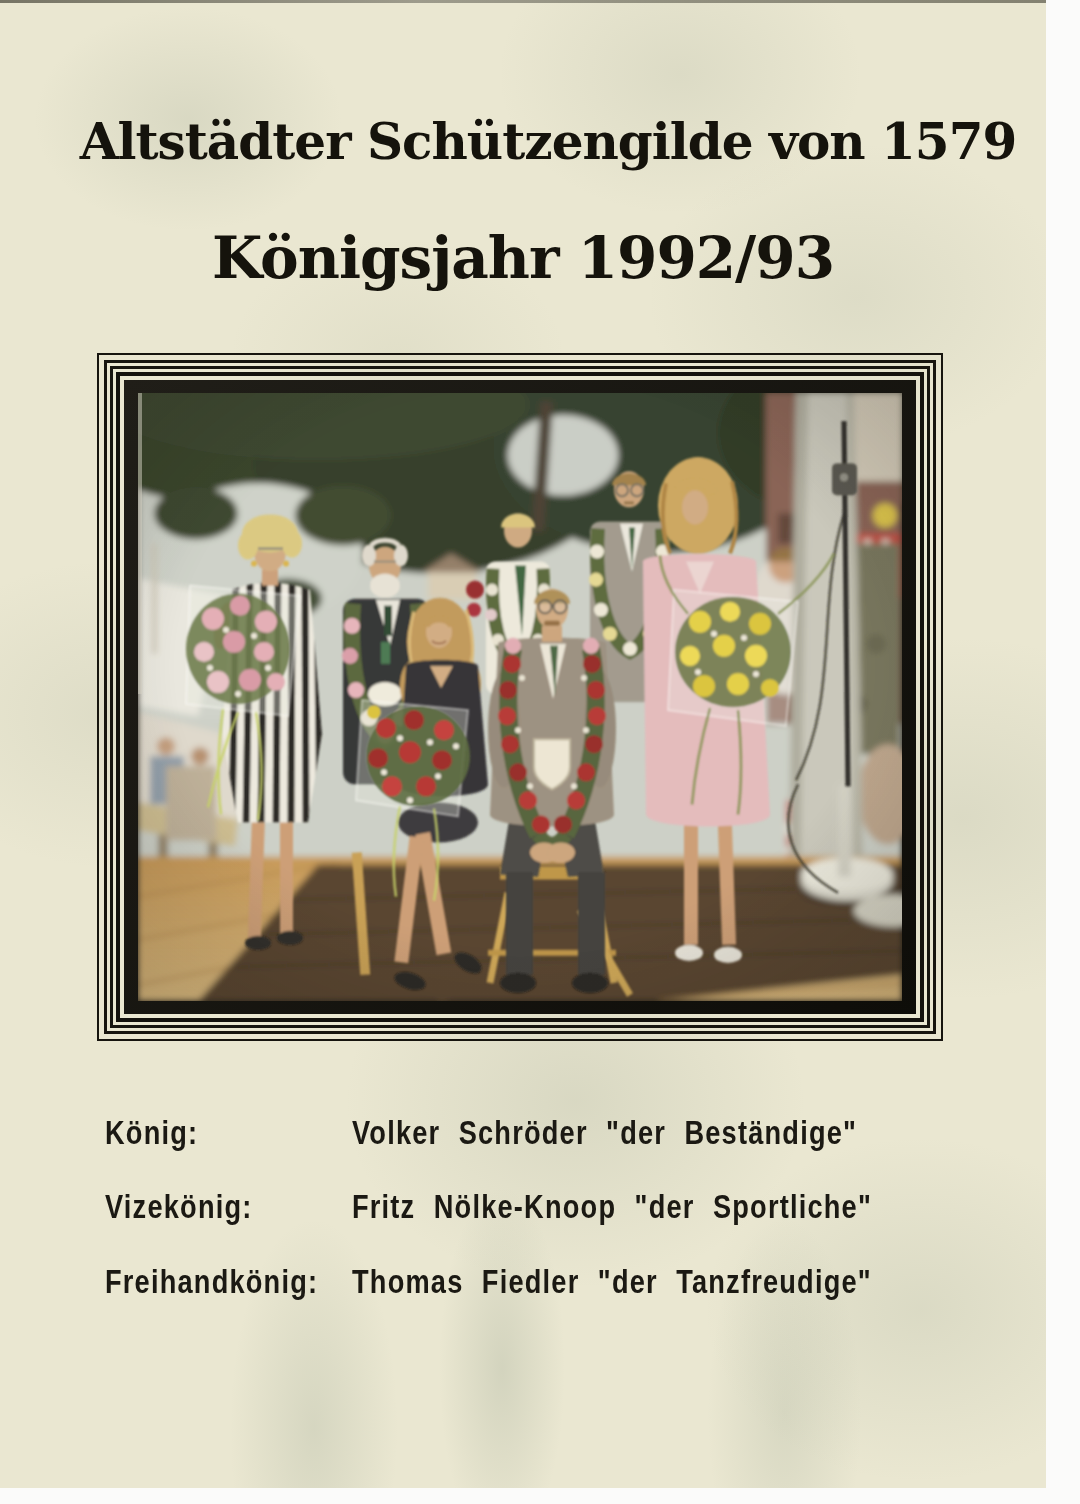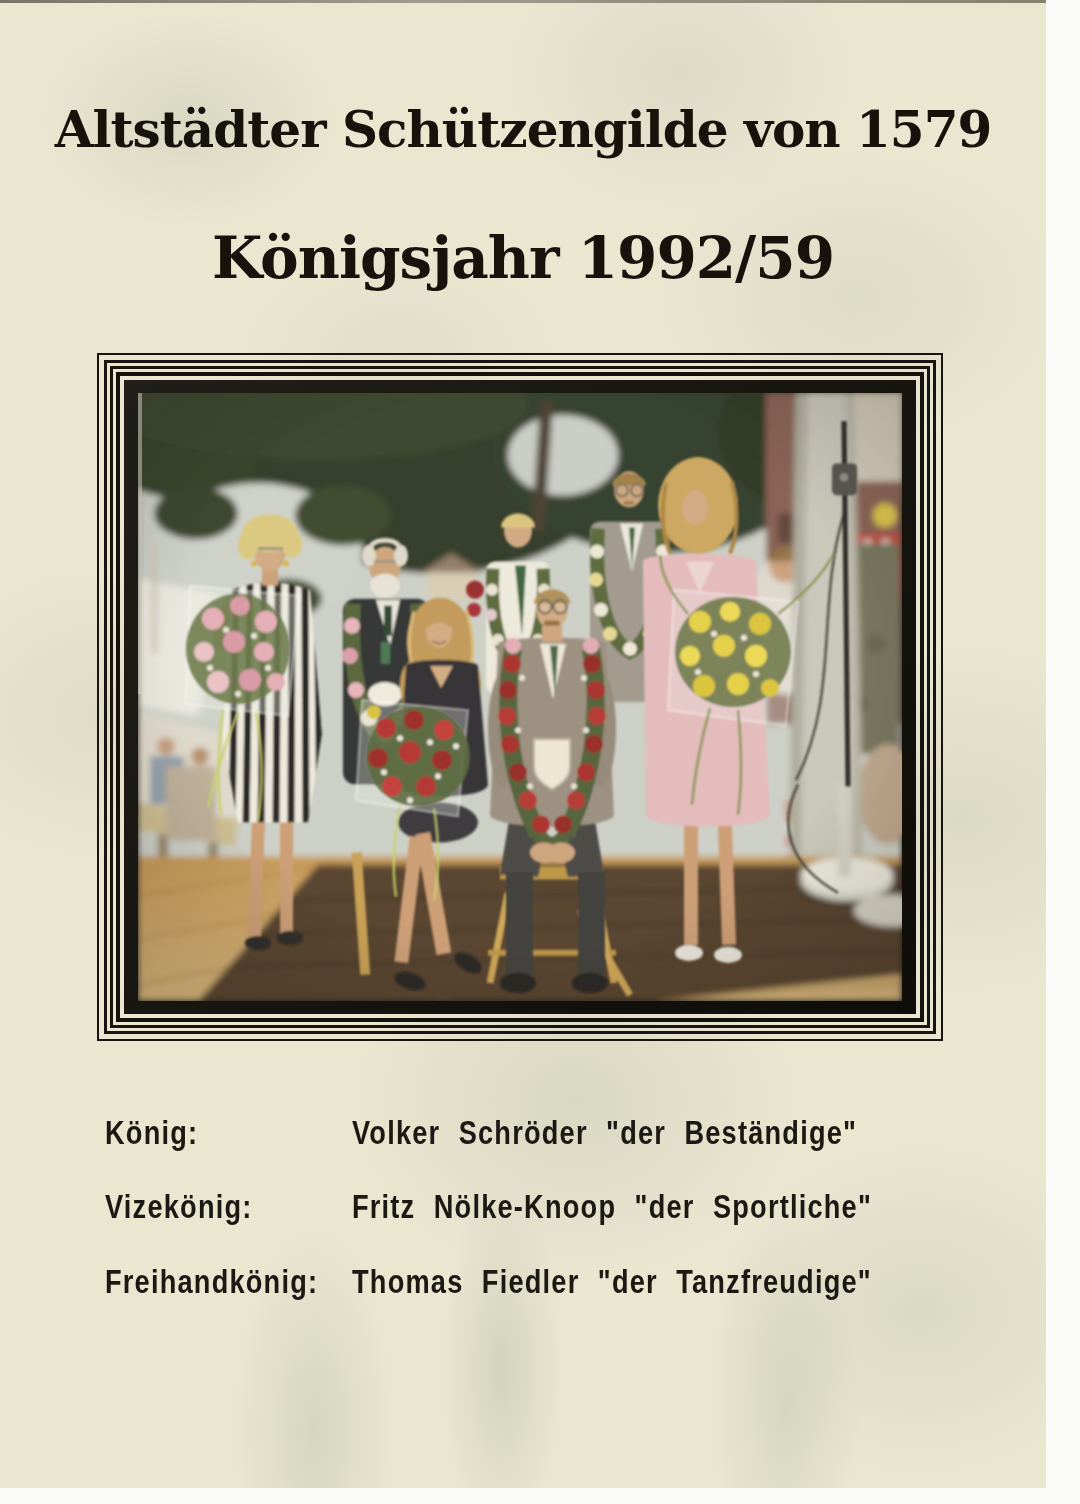--- a/index.html
+++ b/index.html
@@ -34,21 +34,21 @@
   }
   .scan-strip-right{position:absolute;right:0;top:0;width:34px;height:1504px;background:#fbfbfa;}
   .scan-strip-bottom{position:absolute;left:0;top:1488px;width:1080px;height:16px;background:#fbfbfa;}
 
   
   .title,.subtitle{
     position:absolute;left:0;width:1046px;text-align:center;
     font-family:"DejaVu Serif", serif;font-weight:bold;color:#15130c;
     white-space:nowrap;
   }
-  .title{top:100px;font-size:50px;letter-spacing:-1px;}
+  .title{top:112px;font-size:50px;letter-spacing:-1px;margin-left:25px;}
   .subtitle{top:224px;font-size:58px;letter-spacing:-1px;}
 
   
   .photo-frame{
     position:absolute;left:97px;top:353px;width:846px;height:688px;
     box-sizing:border-box;border:2px solid #17150f;padding:5px;
   }
   .f2{box-sizing:border-box;width:100%;height:100%;border:3px solid #17150f;padding:3px;}
   .f3{box-sizing:border-box;width:100%;height:100%;border:3px solid #17150f;padding:3px;}
   .f4{box-sizing:border-box;width:100%;height:100%;border:4px solid #14120d;padding:4px;}
@@ -66,21 +66,21 @@
   }
   .r-label{left:0;}
   .r-name{left:247px;}
 </style>
 </head>
 <body>
 
 <div class="paper">
 
   <div class="title">Altstädter Schützengilde von 1579</div>
-  <div class="subtitle">Königsjahr 1992/59</div>
+  <div class="subtitle">Königsjahr 1992/93</div>
 
   <div class="photo-frame">
     <div class="f2">
       <div class="f3">
         <div class="f4">
           <div class="f5">
 
             <svg viewBox="0 0 764 606" preserveAspectRatio="none" role="img" aria-label="Gruppenfoto der Königsfamilie mit Blumensträußen und Schützenketten auf der Festbühne">
               <defs>
                 <filter id="b3" x="-10%" y="-10%" width="120%" height="120%">

